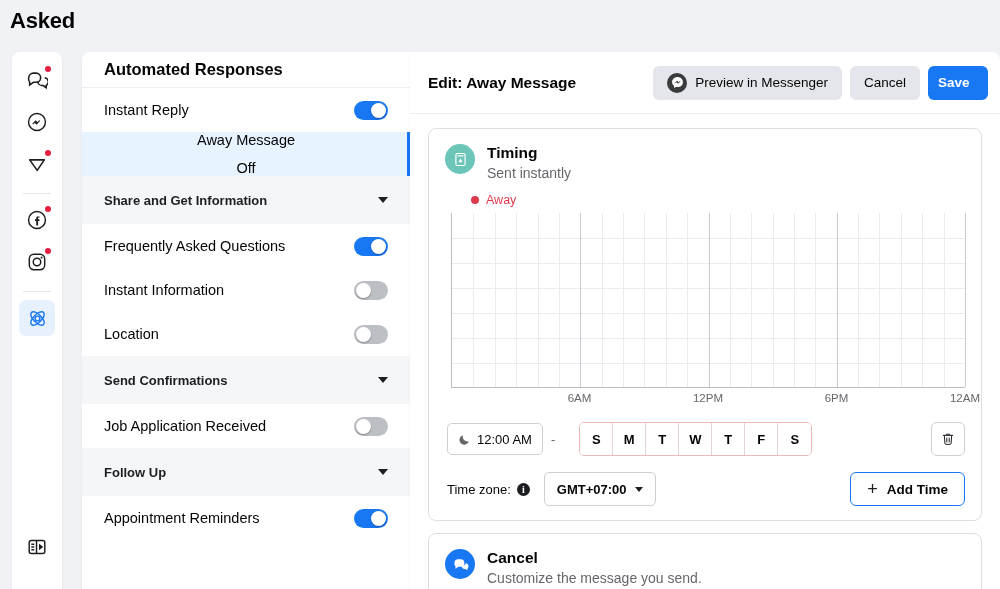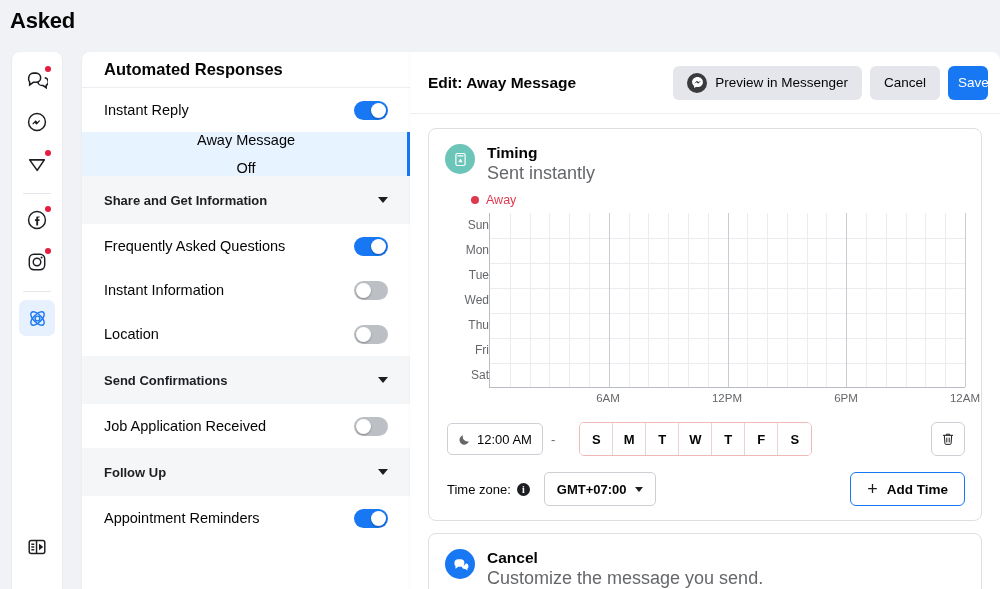--- a/index.html
+++ b/index.html
@@ -106,22 +106,22 @@
   .editor-title { font-size: 15.5px; font-weight: bold; flex: 1; }
   .btn {
     height: 34px; border-radius: 6px; border: none;
     background: #e4e6eb; color: #050505;
     font-size: 13.5px; font-family: inherit;
     display: inline-flex; align-items: center; gap: 8px;
     padding: 0 14px; cursor: pointer; white-space: nowrap;
   }
   .btn + .btn { margin-left: 8px; }
   .btn-save {
-    background: #1877f2; color: #fff; font-weight: normal;
-    margin-left: 8px; width: 40px; padding: 4px 10px;
+    background: #1877f2; color: #fff; font-weight: bold;
+    margin-left: 8px; width: 60px; padding: 4px 10px;
   }
   .msgr-badge {
     width: 20px; height: 20px; border-radius: 50%;
     background: #3a3b3c; display: inline-flex;
     align-items: center; justify-content: center; flex: none;
   }
 
   .editor-body { padding: 14px 18px 0 18px; }
 
   .card {
@@ -131,21 +131,21 @@
   }
   .card-head { display: flex; gap: 12px; align-items: flex-start; }
   .card-icon {
     width: 30px; height: 30px; border-radius: 50%;
     display: flex; align-items: center; justify-content: center;
     flex: none; margin-top: 1px;
   }
   .icon-teal { background: #6cc5b9; }
   .icon-blue { background: #1877f2; }
   .card-title { font-size: 15.5px; font-weight: bold; line-height: 20px; }
-  .card-sub { font-size: 18px; color: #65676b; line-height: 19px; margin-top: 1px; }
+  .card-sub { font-size: 14px; color: #65676b; line-height: 19px; margin-top: 1px; }
 
   
   .legend { display: flex; align-items: center; gap: 7px;
             margin: 10px 0 6px 26px; font-size: 12.5px; color: #e0394f; }
   .legend-dot { width: 8px; height: 8px; border-radius: 50%; background: #e0394f; }
 
   
   .sched { display: flex; margin-left: 6px; }
   .sched-days {
     width: 38px; display: flex; flex-direction: column;
@@ -396,29 +396,20 @@
             <div class="card-sub">Sent instantly</div>
           </div>
         </div>
 
         <div class="legend">
           <span class="legend-dot"></span>
           <span>Away</span>
         </div>
 
         <div class="sched">
-          <div class="sched-days" id="sched-days">
-              <div class="sched-day">Sun</div>
-              <div class="sched-day">Mon</div>
-              <div class="sched-day">Tue</div>
-              <div class="sched-day">Wed</div>
-              <div class="sched-day">Thu</div>
-              <div class="sched-day">Fri</div>
-              <div class="sched-day">Sat</div>
-            </div>
           <div class="sched-plot">
             <div class="sched-grid" id="sched-grid">
                 <div class="hline" style="top: 25px;"></div>
                 <div class="hline" style="top: 50px;"></div>
                 <div class="hline" style="top: 75px;"></div>
                 <div class="hline" style="top: 100px;"></div>
                 <div class="hline" style="top: 125px;"></div>
                 <div class="hline" style="top: 150px;"></div>
                 <div class="vline" style="left: 4.16667%;"></div>
                 <div class="vline" style="left: 8.33333%;"></div>

